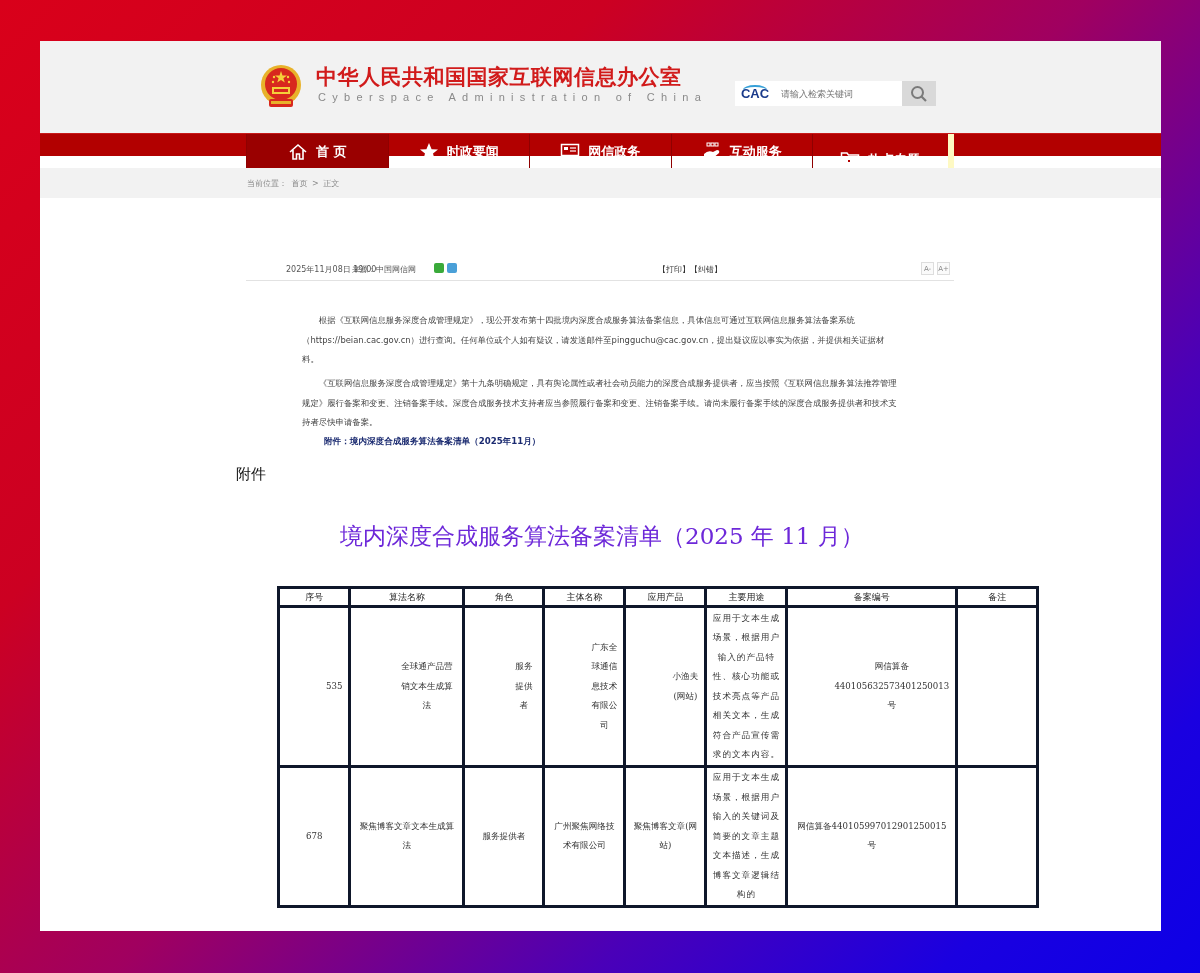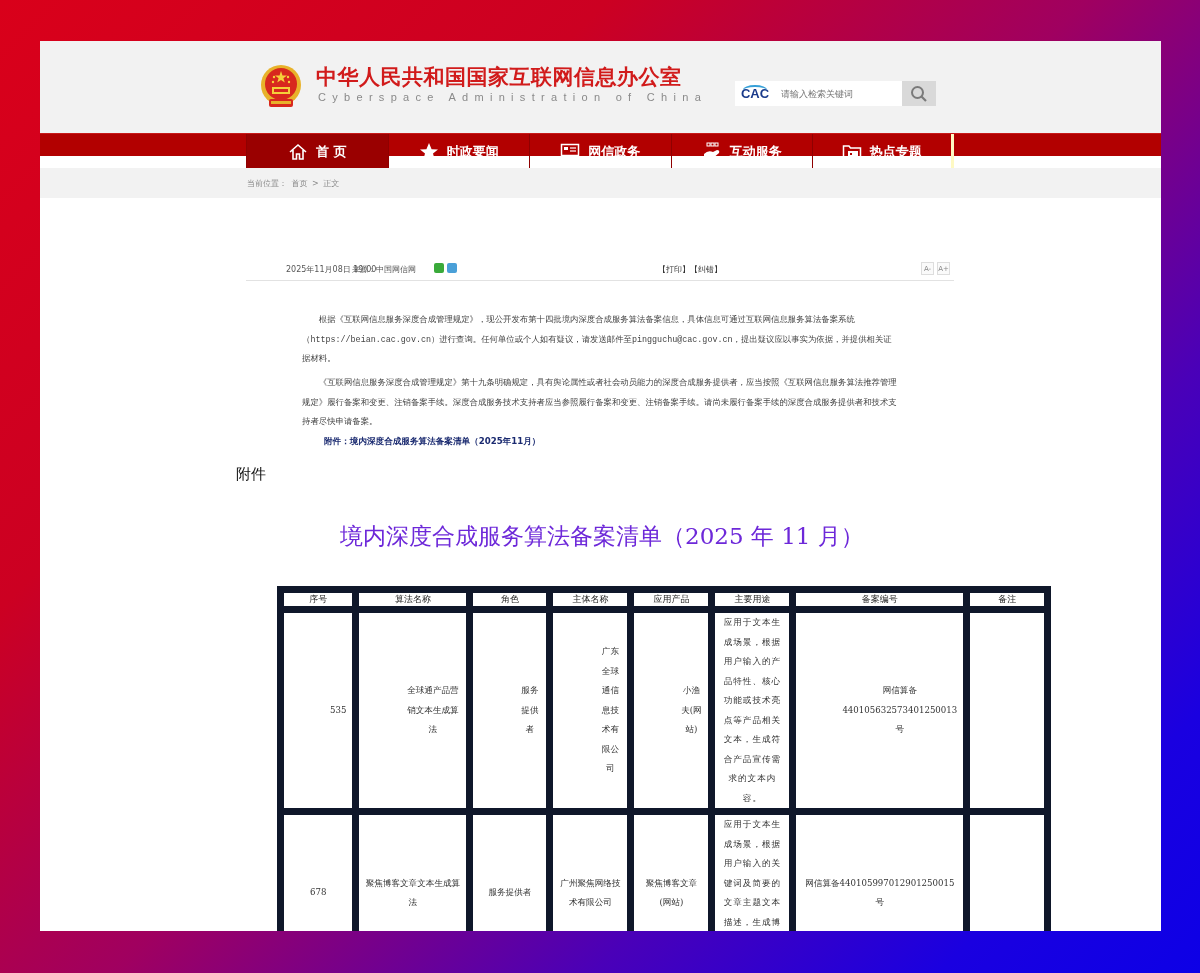--- a/index.html
+++ b/index.html
@@ -59,21 +59,21 @@
     border-top: 1px solid #c81a1a;
   }
   .nav-inner {
     position: absolute; left: 206px; top: 0; height: 35px; display: flex;
   }
   .nav-item {
     width: 141.5px; height: 35px; display: flex; align-items: center; justify-content: center; gap: 8px;
     color: #fff; font-size: 13px; font-weight: bold; border-left: 1px solid #8f0000; cursor: pointer;
     white-space: nowrap;
   }
-  .nav-item:last-child { border-right: 3px solid #fef9c3; }
+  .nav-item:last-child { border-right: 6px solid #fef9c3; align-items: flex-end; }
   .nav-item.active { background: #9a0000; }
   .nav-icon { width: 20px; height: 20px; display: inline-block; }
   
   .crumb-bar {
     position: absolute; left: 0; top: 127px; width: 100%; height: 30px; background: #f2f2f2;
   }
   .breadcrumb {
     position: absolute; left: 207px; top: 10px; font-size: 8px; color: #888; white-space: nowrap;
   }
   .breadcrumb span { margin-right: 2px; }
@@ -95,38 +95,38 @@
   .meta-print { position: absolute; left: 412px; top: 5px; color: #333; }
   .font-btns { position: absolute; right: 4px; top: 3px; display: flex; gap: 3px; }
   .font-btns span {
     width: 13px; height: 13px; border: 1px solid #ddd; font-size: 7px; color: #888; display: flex; align-items: center; justify-content: center; cursor: pointer; background: #fafafa;
   }
   .body-text {
     position: absolute; left: 262px; width: 596px; font-size: 8.4px; color: #444; line-height: 19.5px;
   }
   .p1 { top: 270px; }
   .p2 { top: 333px; }
-  .indent { text-indent: 2em; font-family: Liberation Mono, monospace; }
+  .indent { text-indent: 2em; }
   .attach-link {
     position: absolute; left: 284px; top: 395px; font-size: 8.6px; font-weight: bold; color: #1a2a70; white-space: nowrap; cursor: pointer;
   }
   .fj-label {
     position: absolute; left: 196px; top: 424px; font-size: 15px; color: #111; white-space: nowrap;
   }
   .doc-title {
     position: absolute; left: 300px; top: 480px; font-size: 23px; color: #6d28d9; white-space: nowrap;
     font-family: "DejaVu Serif", "Liberation Serif", serif;
   }
   
   .tbl {
     position: absolute; left: 237px; top: 545px; border-collapse: collapse;
     font-family: "DejaVu Serif", "Liberation Serif", serif; color: #333;
   }
   .tbl th, .tbl td {
-    border: 7px solid #0f172a; text-align: center; vertical-align: middle; font-weight: normal;
+    border: 3px solid #0f172a; text-align: center; vertical-align: middle; font-weight: normal;
   }
   .tbl th { height: 19px; font-size: 9px; font-family: "DejaVu Sans", sans-serif; color: #222; }
   .tbl td { font-size: 8.6px; line-height: 19.5px; padding: 0 6px; }
   .tbl td.use { padding: 0 4px; letter-spacing: 1px; }
   .row1 td { height: 160px; padding-left: 46px; }
   .row2 td { height: 122px; vertical-align: middle; }
   .row2 td.use { vertical-align: top; }
 </style>
 </head>
 <body>

